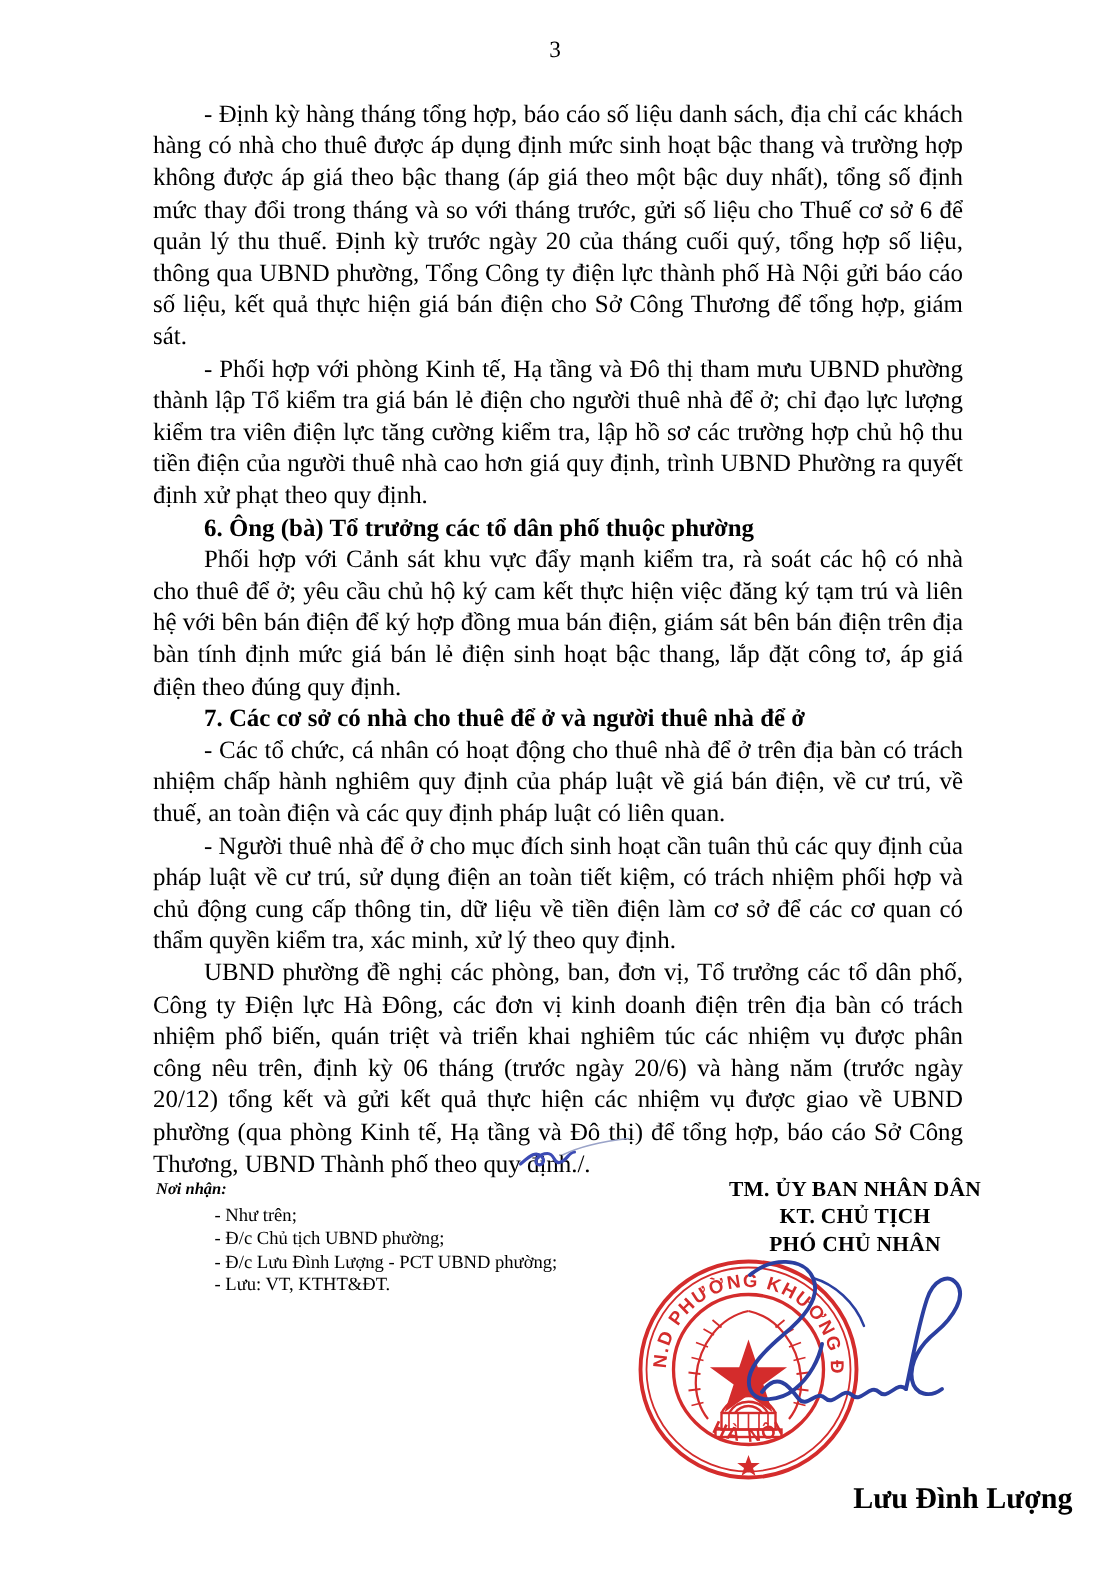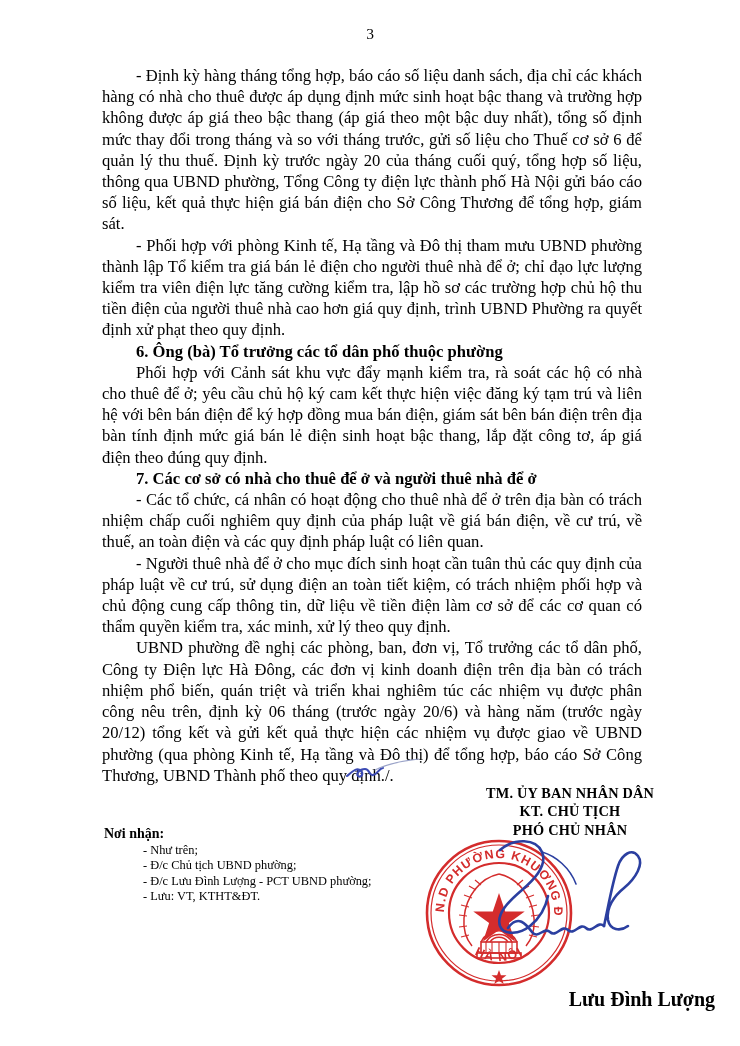--- a/index.html
+++ b/index.html
@@ -71,23 +71,23 @@
   .recipients {
     position: absolute;
     left: 104px;
     top: 786px;
     width: 270px;
     font-size: 12.4px;
     line-height: 15.6px;
   }
   .recipients .rec-title {
     font-weight: bold;
-    font-size: 14px;
+    font-style: italic;
+    font-size: 11px;
     margin-bottom: 1px;
-    margin-top: 40px;
   }
   .recipients ul {
     list-style: none;
     margin: 0;
     padding: 0;
   }
   .recipients li { white-space: nowrap; margin-left: 39px; }
 
   
   .signature {
@@ -138,21 +138,21 @@
 <div class="page">
 
   <div class="page-number">3</div>
 
   <div class="body-col">
       <p class="para indent"><span>- Định kỳ hàng tháng tổng hợp, báo cáo số liệu danh sách, địa chỉ các khách hàng có nhà cho thuê được áp dụng định mức sinh hoạt bậc thang và trường hợp không được áp giá theo bậc thang (</span><span class="ital">áp giá theo một bậc duy nhất</span><span>), tổng số định mức thay đổi trong tháng và so với tháng trước, gửi số liệu cho Thuế cơ sở 6 để quản lý thu thuế. Định kỳ trước ngày 20 của tháng cuối quý, tổng hợp số liệu, thông qua UBND phường, Tổng Công ty điện lực thành phố Hà Nội gửi báo cáo số liệu, kết quả thực hiện giá bán điện cho Sở Công Thương để tổng hợp, giám sát.</span></p>
       <p class="para indent"><span>- Phối hợp với phòng Kinh tế, Hạ tầng và Đô thị tham mưu UBND phường thành lập Tổ kiểm tra giá bán lẻ điện cho người thuê nhà để ở; chỉ đạo lực lượng kiểm tra viên điện lực tăng cường kiểm tra, lập hồ sơ các trường hợp chủ hộ thu tiền điện của người thuê nhà cao hơn giá quy định, trình UBND Phường ra quyết định xử phạt theo quy định.</span></p>
       <h2 class="heading"><span>6. Ông (bà) Tổ trưởng các tổ dân phố thuộc phường</span></h2>
       <p class="para indent"><span>Phối hợp với Cảnh sát khu vực đẩy mạnh kiểm tra, rà soát các hộ có nhà cho thuê để ở; yêu cầu chủ hộ ký cam kết thực hiện việc đăng ký tạm trú và liên hệ với bên bán điện để ký hợp đồng mua bán điện, giám sát bên bán điện trên địa bàn tính định mức giá bán lẻ điện sinh hoạt bậc thang, lắp đặt công tơ, áp giá điện theo đúng quy định.</span></p>
       <h2 class="heading"><span>7. Các cơ sở có nhà cho thuê để ở và người thuê nhà để ở</span></h2>
-      <p class="para indent"><span>- Các tổ chức, cá nhân có hoạt động cho thuê nhà để ở trên địa bàn có trách nhiệm chấp cuối nghiêm quy định của pháp luật về giá bán điện, về cư trú, về thuế, an toàn điện và các quy định pháp luật có liên quan.</span></p>
+      <p class="para indent"><span>- Các tổ chức, cá nhân có hoạt động cho thuê nhà để ở trên địa bàn có trách nhiệm chấp hành nghiêm quy định của pháp luật về giá bán điện, về cư trú, về thuế, an toàn điện và các quy định pháp luật có liên quan.</span></p>
       <p class="para indent"><span>- Người thuê nhà để ở cho mục đích sinh hoạt cần tuân thủ các quy định của pháp luật về cư trú, sử dụng điện an toàn tiết kiệm, có trách nhiệm phối hợp và chủ động cung cấp thông tin, dữ liệu về tiền điện làm cơ sở để các cơ quan có thẩm quyền kiểm tra, xác minh, xử lý theo quy định.</span></p>
       <p class="para indent"><span>UBND phường đề nghị các phòng, ban, đơn vị, Tổ trưởng các tổ dân phố, Công ty Điện lực Hà Đông, các đơn vị kinh doanh điện trên địa bàn có trách nhiệm phổ biến, quán triệt và triển khai nghiêm túc các nhiệm vụ được phân công nêu trên, định kỳ 06 tháng (</span><span class="ital">trước ngày 20/6</span><span>) và hàng năm (</span><span class="ital">trước ngày 20/12</span><span>) tổng kết và gửi kết quả thực hiện các nhiệm vụ được giao về UBND phường (</span><span class="ital">qua phòng Kinh tế, Hạ tầng và Đô thị</span><span>) để tổng hợp, báo cáo Sở Công Thương, UBND Thành phố theo quy định./.</span></p>
     </div>
 
   <svg class="signoff-mark" viewBox="0 0 78 26">
     <path d="M2 19 C8 14, 12 10, 16 14 C19 17, 16 21, 13 19 C11 17, 14 12, 20 12 C25 12, 24 19, 28 18 C33 17, 34 11, 38 11" fill="none" stroke="#3c4bb4" stroke-width="2.1" stroke-linecap="round"></path>
     <path d="M30 13 C42 7, 56 4, 74 2" fill="none" stroke="#9aa3c8" stroke-width="1.1" stroke-linecap="round"></path>
   </svg>
 
   <div class="recipients">

